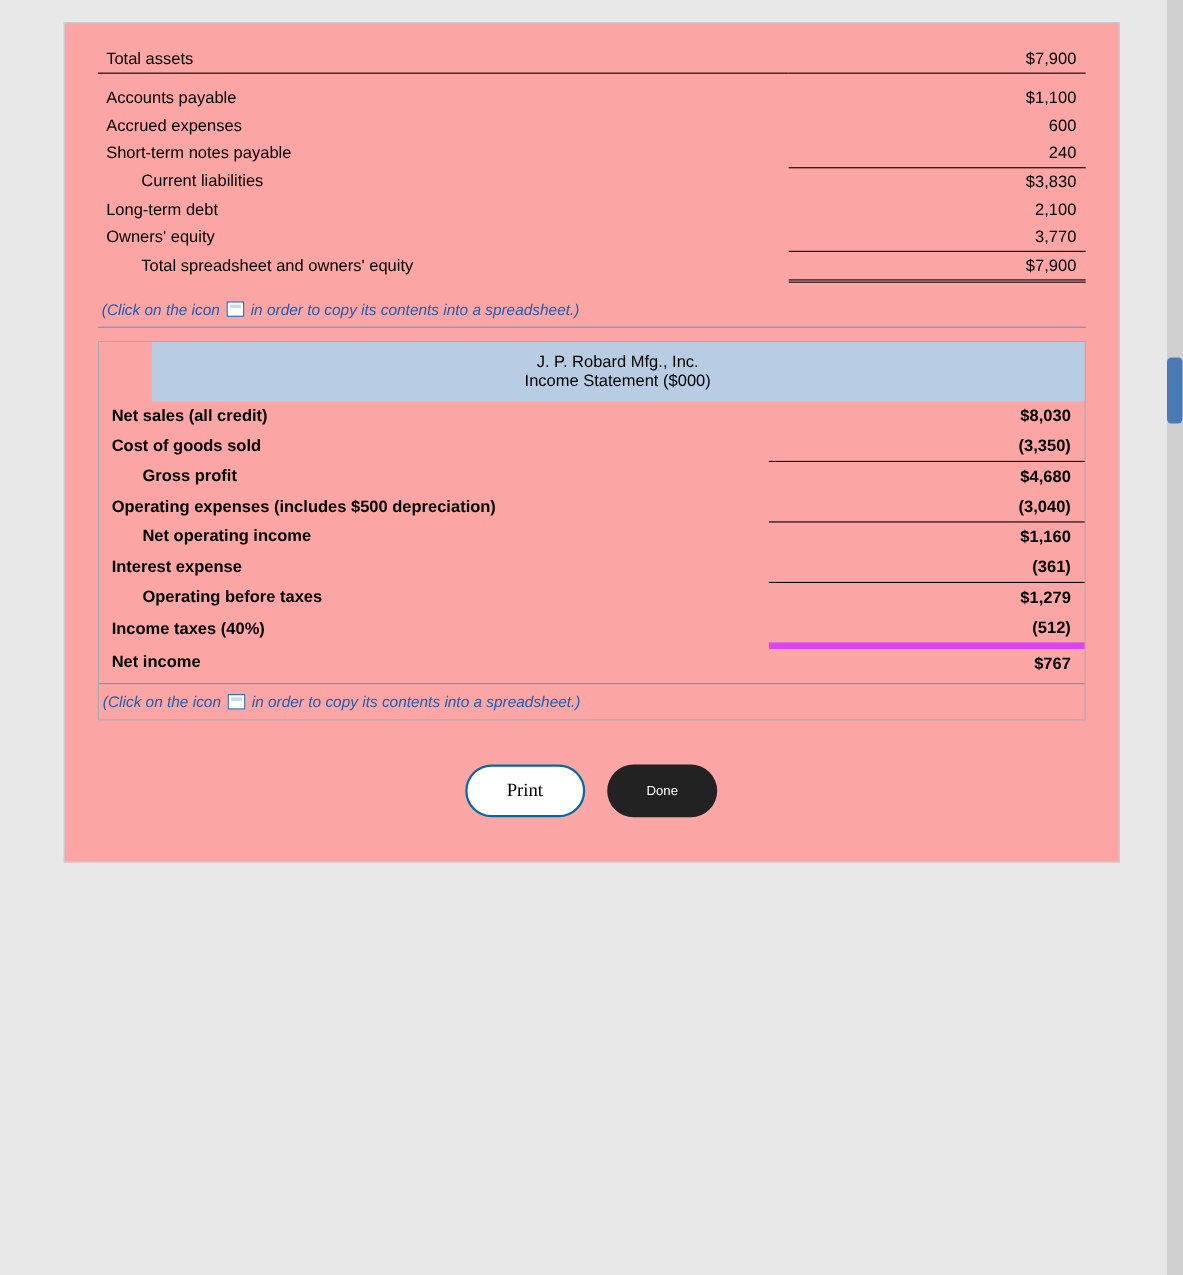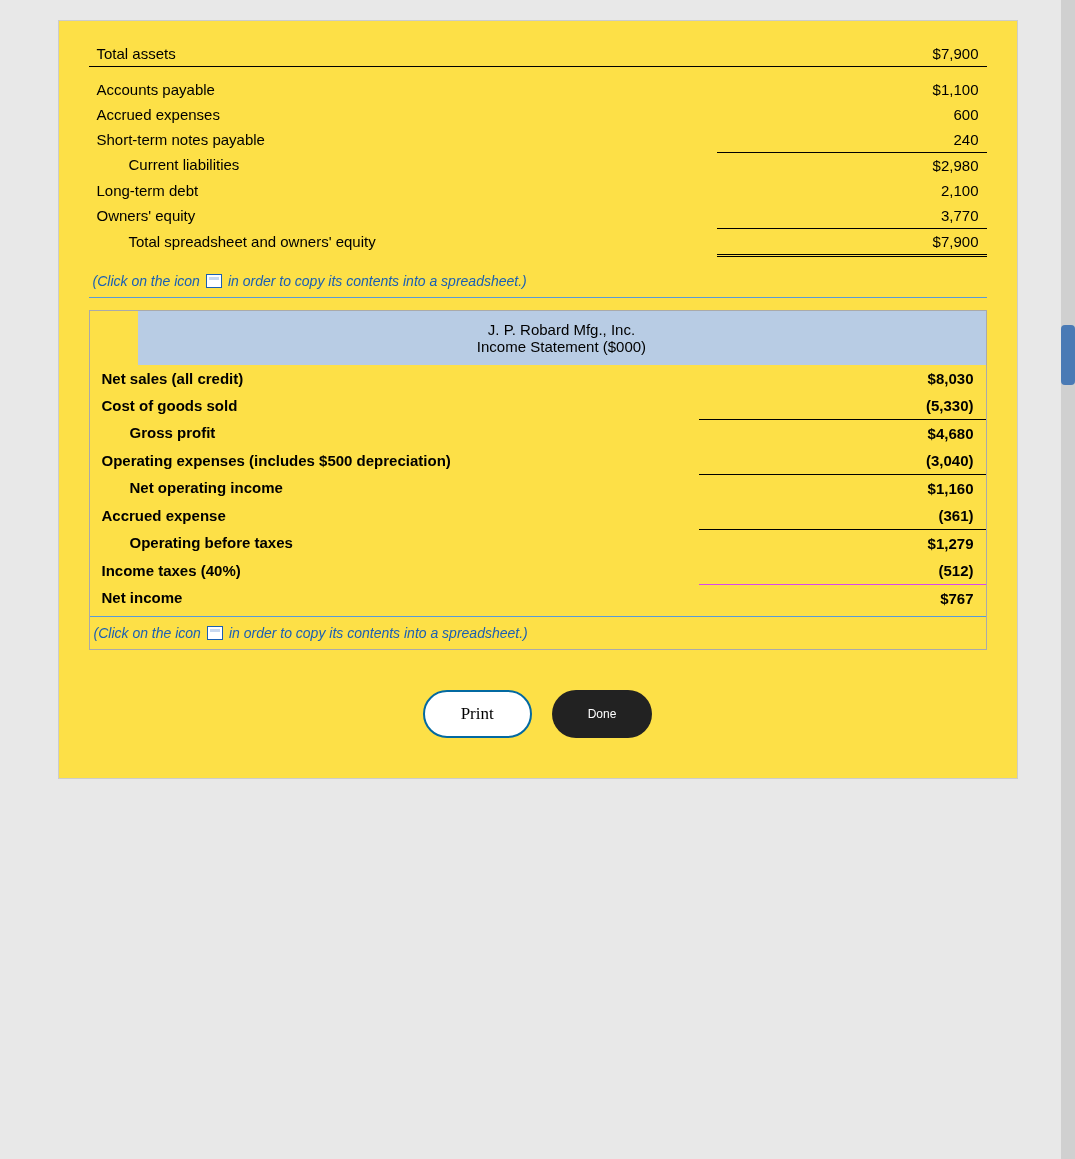--- a/index.html
+++ b/index.html
@@ -7,21 +7,21 @@
       background: #e8e8e8;
       font-family: Arial, sans-serif;
       font-size: 15px;
       display: flex;
       justify-content: center;
       align-items: flex-start;
       min-height: 1159px;
       padding: 20px;
     }
     .page-container {
-      background: #fde047;
+      background: #fca5a5;
       width: 960px;
       padding: 20px 30px 40px 30px;
       border: 1px solid #ccc;
       position: relative;
     }
 
     
     .balance-table {
       width: 100%;
       border-collapse: collapse;
@@ -197,21 +197,21 @@
         <td class="value-col">600</td>
       </tr>
 
       <tr>
         <td class="label-col">Short-term notes payable</td>
         <td class="value-col" style="border-bottom:1px solid #000;">240</td>
       </tr>
 
       <tr>
         <td class="label-col indent">Current liabilities</td>
-        <td class="value-col">$2,980</td>
+        <td class="value-col">$3,830</td>
       </tr>
 
       <tr>
         <td class="label-col">Long-term debt</td>
         <td class="value-col">2,100</td>
       </tr>
 
       <tr>
         <td class="label-col">Owners' equity</td>
         <td class="value-col" style="border-bottom:1px solid #000;">3,770</td>
@@ -238,51 +238,51 @@
     <table class="income-table">
       <tbody>
 
         <tr>
           <td class="label-col">Net sales (all credit)</td>
           <td class="value-col">$8,030</td>
         </tr>
 
         <tr>
           <td class="label-col">Cost of goods sold</td>
-          <td class="value-col" style="border-bottom:1px solid #000;">(5,330)</td>
+          <td class="value-col" style="border-bottom:1px solid #000;">(3,350)</td>
         </tr>
 
         <tr>
           <td class="label-col indent-label">Gross profit</td>
           <td class="value-col">$4,680</td>
         </tr>
 
         <tr>
           <td class="label-col">Operating expenses (includes $500 depreciation)</td>
           <td class="value-col" style="border-bottom:1px solid #000;">(3,040)</td>
         </tr>
 
         <tr>
           <td class="label-col indent-label">Net operating income</td>
           <td class="value-col">$1,160</td>
         </tr>
 
         <tr>
-          <td class="label-col">Accrued expense</td>
+          <td class="label-col">Interest expense</td>
           <td class="value-col" style="border-bottom:1px solid #000;">(361)</td>
         </tr>
 
         <tr>
           <td class="label-col indent-label">Operating before taxes</td>
           <td class="value-col">$1,279</td>
         </tr>
 
         <tr>
           <td class="label-col">Income taxes (40%)</td>
-          <td class="value-col" style="border-bottom:1px solid #d946ef;">(512)</td>
+          <td class="value-col" style="border-bottom:6px solid #d946ef;">(512)</td>
         </tr>
 
         <tr>
           <td class="label-col">Net income</td>
           <td class="value-col">$767</td>
         </tr>
       </tbody>
     </table>
 
     <div class="click-instruction-bottom">

